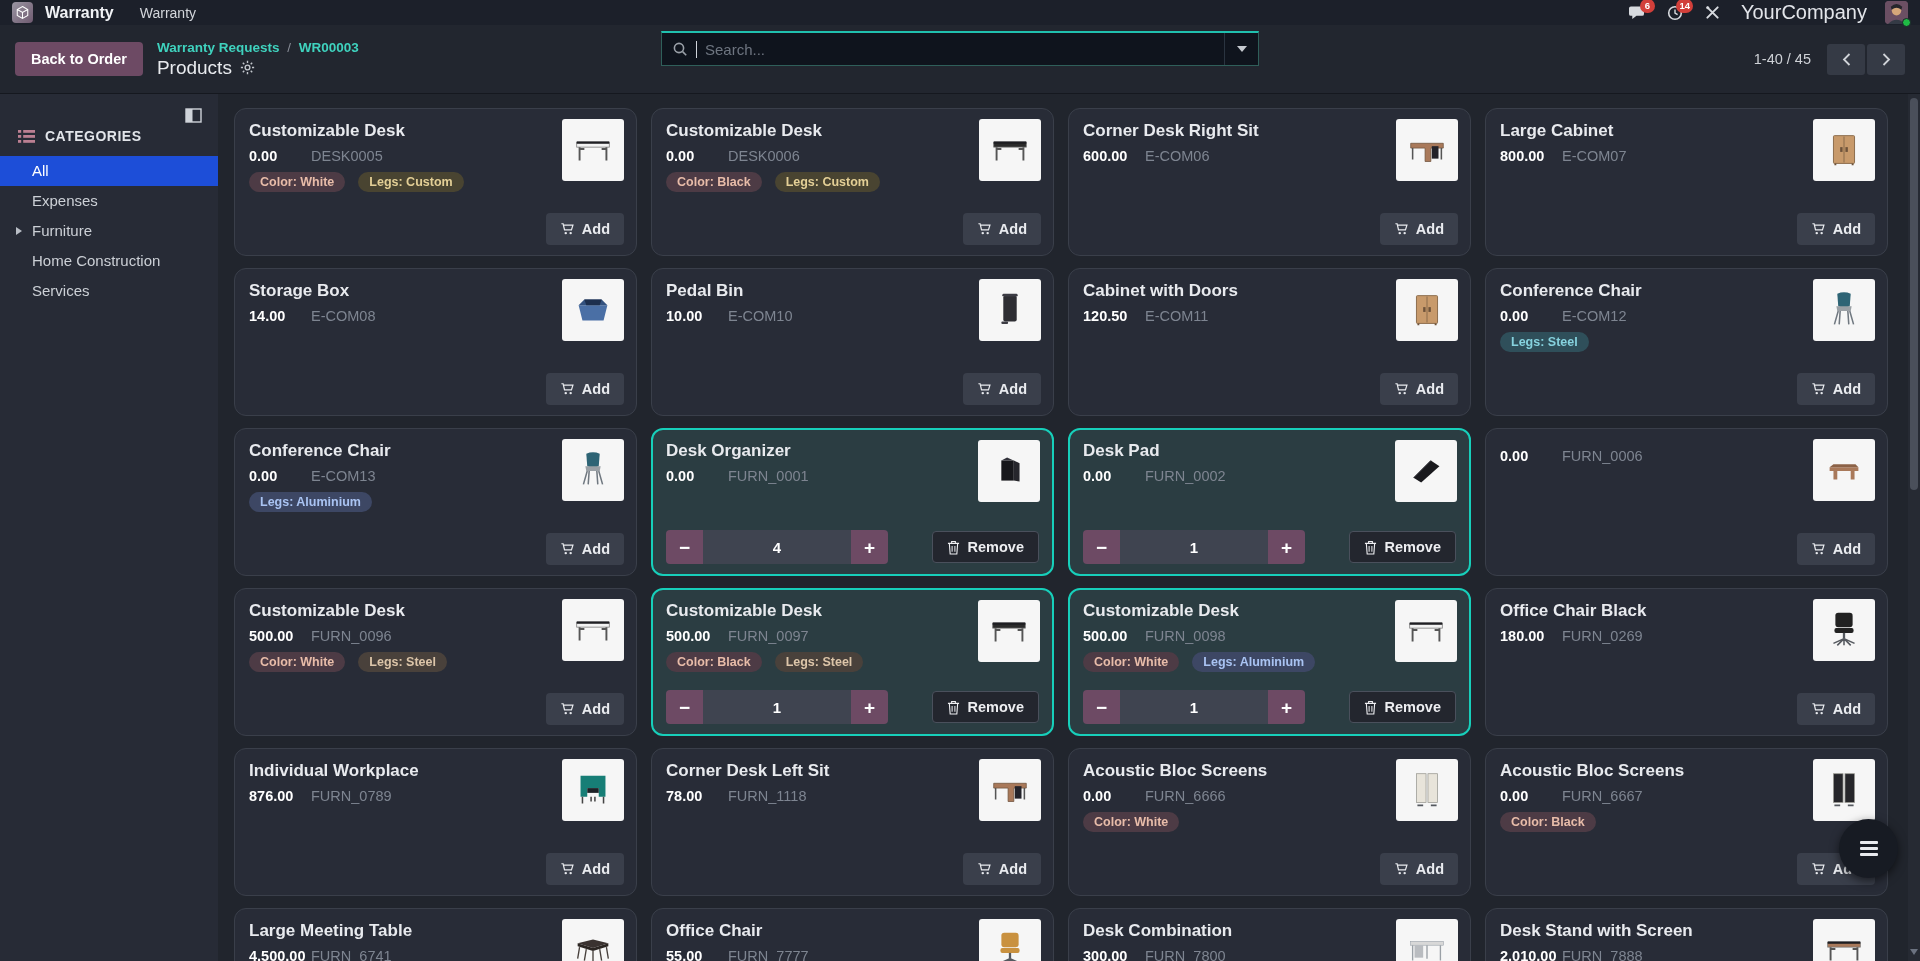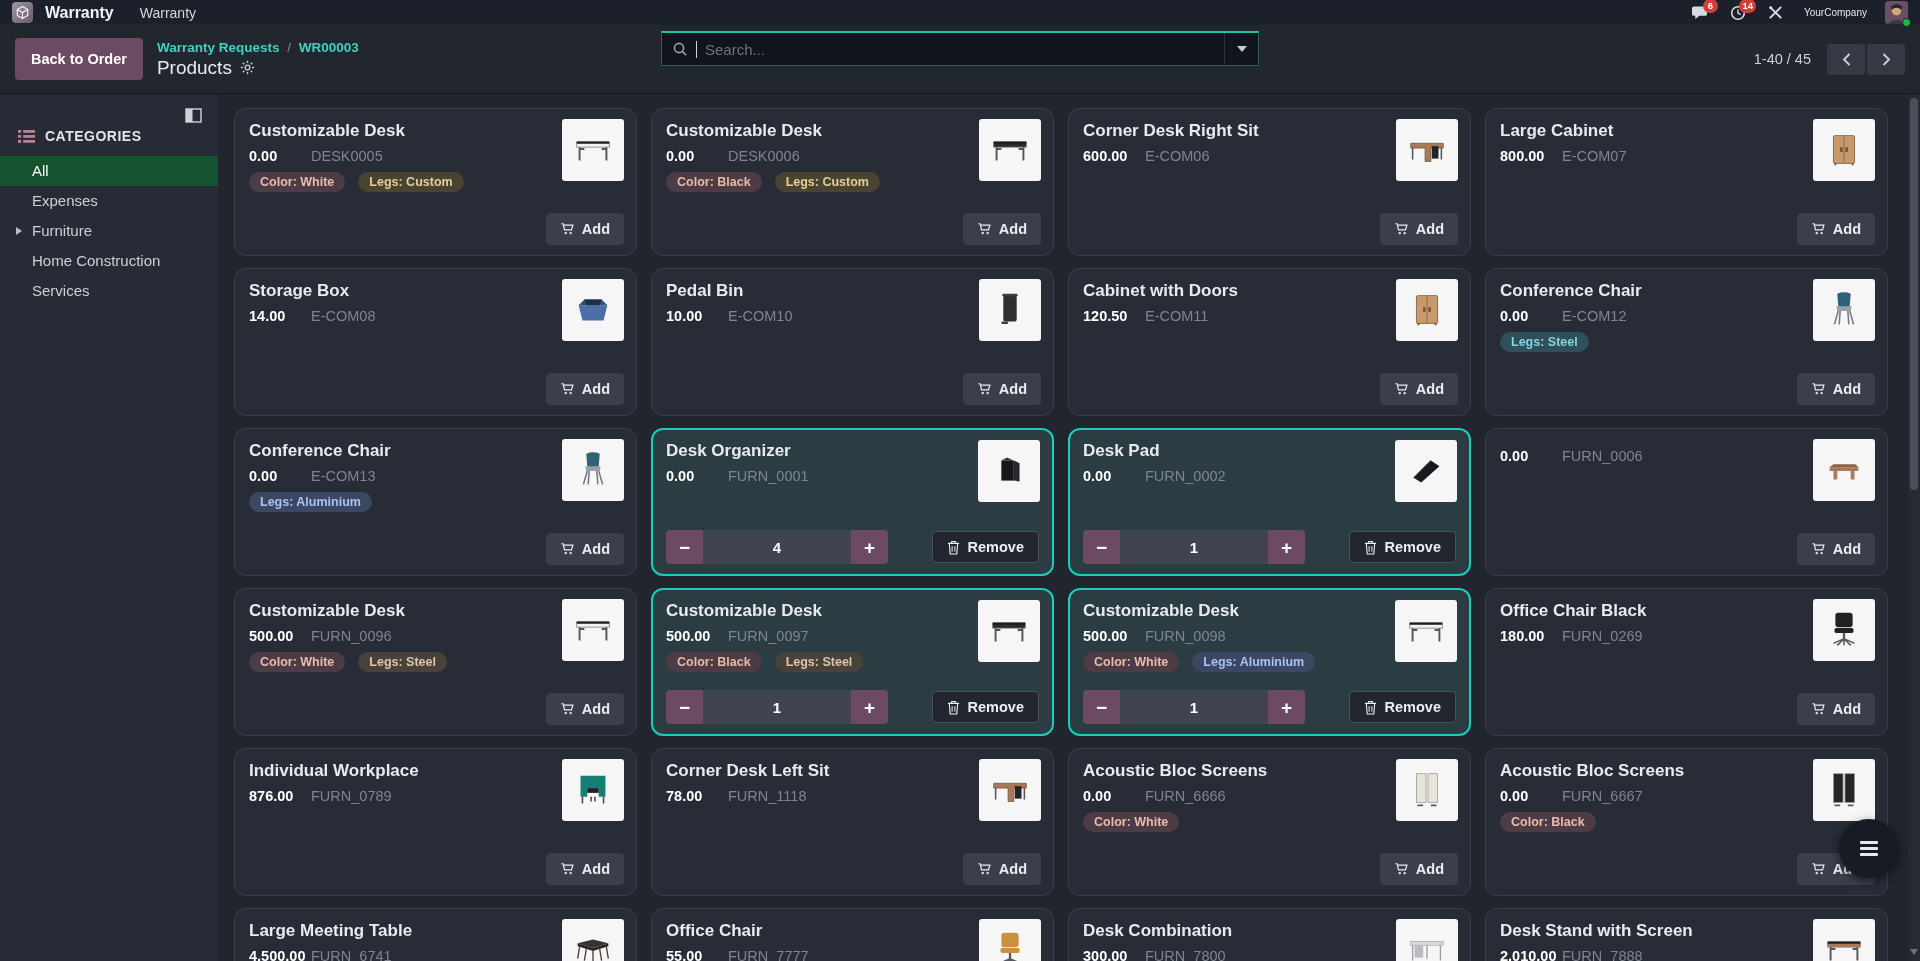--- a/index.html
+++ b/index.html
@@ -7,28 +7,28 @@
   body { background:#21252d; font-family:"Liberation Sans", sans-serif; color:#e8eaee; }
 
   
   .navbar { height:25px; background:#1c202a; display:flex; align-items:center; padding:0 12px; position:relative; z-index:30; }
   .app-icon { width:21px; height:21px; border-radius:4px; background:linear-gradient(135deg,#9a96a3 0%,#6f5a70 100%); display:flex; align-items:center; justify-content:center; margin-right:12px; }
   .app-name { font-size:16px; font-weight:700; color:#f0f2f5; margin-right:26px; }
   .nav-menu { font-size:14px; color:#d3d6db; }
   .nav-right { margin-left:auto; display:flex; align-items:center; gap:18px; }
   .nav-ico { position:relative; width:20px; height:18px; display:flex; align-items:center; justify-content:center; }
   .badge { position:absolute; top:-5px; right:-8px; min-width:15px; height:14px; padding:0 3px; background:#d23f3a; border-radius:8px; color:#fff; font-size:9.5px; font-weight:700; display:flex; align-items:center; justify-content:center; }
-  .company { font-size:10px; color:#e3e5ea; }
+  .company { font-size:20px; color:#e3e5ea; }
   .avatar { width:23px; height:23px; border-radius:4px; background:#6b4f63; position:relative; overflow:visible; }
   .avatar svg { border-radius:4px; }
   .presence { position:absolute; right:-3px; bottom:-3px; width:9px; height:9px; border-radius:50%; background:#1fba44; border:1.5px solid #1c202a; }
 
   
   .control-panel { height:69px; background:#22262f; border-bottom:1px solid #15181f; position:relative; display:flex; align-items:center; padding:0 15px; z-index:20; }
-  .back-btn { background:#6d4a64; color:#fff; border:none; border-radius:4px; height:42px; padding:0 16px; font-size:14.5px; font-weight:700; font-family:inherit; cursor:pointer; }
+  .back-btn { background:#6d4a64; color:#fff; border:none; border-radius:4px; height:34px; padding:0 16px; font-size:14.5px; font-weight:700; font-family:inherit; cursor:pointer; }
   .bc-block { margin-left:14px;text-align:right; }
   .bc-line { font-size:13.5px; font-weight:700; }
   .bc-link { color:#3fd2be; cursor:pointer; }
   .bc-sep { color:#878c96; font-weight:400; padding:0 4px; }
   .pg-title-row { display:flex; align-items:center; gap:8px; margin-top:2px; }
   .pg-title { font-size:19px; color:#e8eaee; font-weight:400; }
 
   .search-wrap { position:absolute; left:661px; top:6px; width:598px; height:35px; display:flex; background:#0f141d; border:1px solid #2f5f5a; border-top:2px solid #20c0ae;justify-content:space-between; }
   .search-box { flex:1; display:flex; align-items:center; padding:0 10px; gap:8px; }
   .search-input { flex:1; background:transparent; border:none; outline:none; color:#cfd3da; font-size:15px; font-family:inherit; }
@@ -41,21 +41,21 @@
   .pager-text { font-size:14.5px; color:#ced1d6; margin-right:14px; }
   .pager-btn { width:38px; height:31px; background:#353a45; border:none; border-radius:3px; margin-left:2px; display:flex; align-items:center; justify-content:center; cursor:pointer; }
 
   
   .content { display:flex; height:867px; position:relative; }
   .sidebar { width:218px; background:#272b36; position:relative; padding-top:24px; flex:none; }
   .panel-toggle { position:absolute; top:14px; right:16px; cursor:pointer; }
   .cat-header { display:flex; align-items:center; gap:10px; margin:10px 0 12px 18px; font-size:14px; font-weight:700; letter-spacing:.5px; color:#e2e5ea; }
   .cat-list { list-style:none; }
   .cat-item { height:30px; line-height:30px; padding-left:32px; font-size:15px; color:#ccd0d6; cursor:pointer; position:relative; }
-  .cat-item.active { background:#14532d; color:#fff; }
+  .cat-item.active { background:#1d4ed8; color:#fff; }
   .caret-right { position:absolute; left:16px; top:10.5px; width:0; height:0; border-top:4.5px solid transparent; border-bottom:4.5px solid transparent; border-left:6px solid #b9bec6; }
 
   .main { flex:1; padding:14px 0 0 16px; overflow:hidden; }
   .grid { display:grid; grid-template-columns:repeat(4,403px); gap:12px 14px; }
 
   
   .card { width:403px; height:148px; background:#282c37; border:1px solid #3a3f4a; border-radius:12px; position:relative; padding:12px 14px; }
   .card.selected { background:#2b3d42; border:2px solid #17cfba; padding:11px 13px; }
   .p-title { font-size:17px; font-weight:700; color:#e8eaee; padding-right:84px; white-space:nowrap; cursor:pointer; }
   .p-meta { margin-top:7px; font-size:14.5px; display:flex; }

